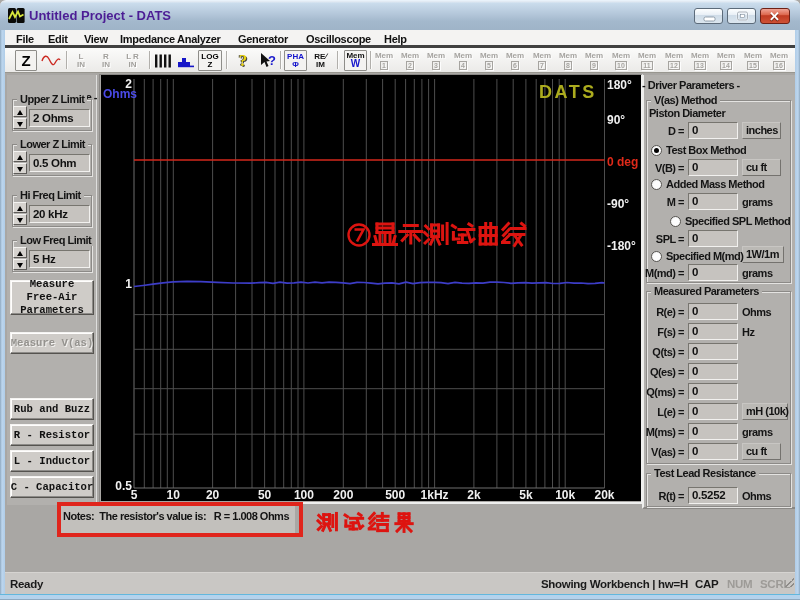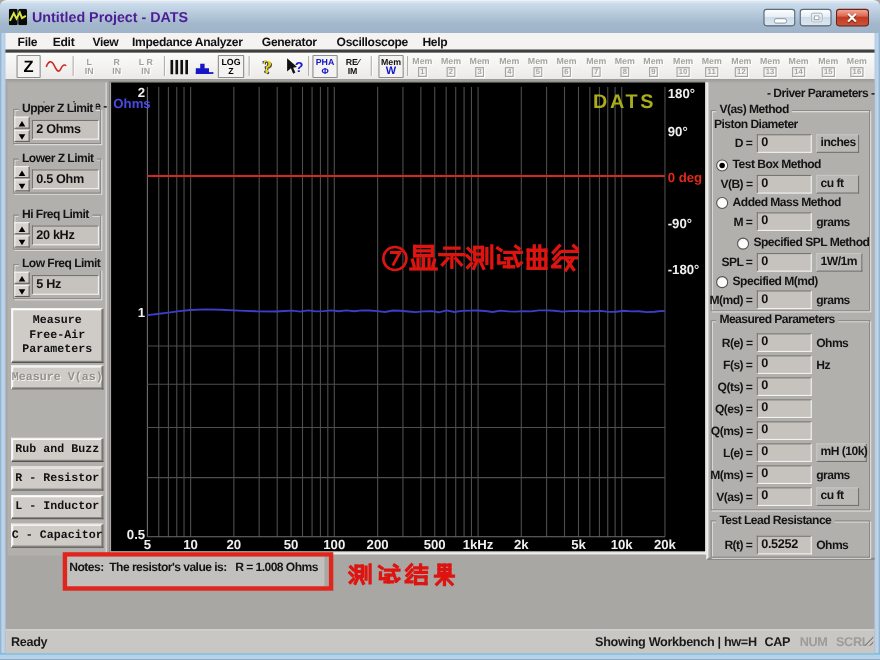--- a/index.html
+++ b/index.html
@@ -387,27 +387,27 @@
 <div class="gcap" style="left:17px;top:234px">Low Freq Limit</div>
     <div class="spin" style="left:13px;top:247px">
       <div class="sb">
         <span class="up"></span>
       </div>
       <div class="sb">
         <span class="dn"></span>
       </div>
     </div>
 <div class="fld" style="left:29px;top:250px;width:61px;height:18px;line-height:16px">5 Hz</div>
-    <div class="btn" style="left:10px;top:280px;width:84px;height:50px">Measure<br>Free-Air<br>Parameters</div>
+    <div class="btn" style="left:10px;top:280px;width:84px;height:35px">Measure<br>Free-Air<br>Parameters</div>
     <div class="btn dis" style="left:10px;top:332px;width:84px;height:22px">Measure V(as)</div>
     <div class="btn" style="left:10px;top:398px;width:84px;height:22px">Rub and Buzz</div>
     <div class="btn" style="left:10px;top:424px;width:84px;height:22px">R - Resistor</div>
     <div class="btn" style="left:10px;top:450px;width:84px;height:22px">L - Inductor</div>
     <div class="btn" style="left:10px;top:476px;width:84px;height:22px">C - Capacitor</div>
- <div class="pcap" style="left:642px;top:79px;width:153px;text-align:right">- Driver Parameters -</div>
+ <div class="pcap" style="left:642px;top:79px;width:153px;text-align:left">- Driver Parameters -</div>
     <div class="grp" style="left:646px;top:100px;width:145px;height:183px"></div>
 <div class="gcap" style="left:651px;top:94px">V(as) Method</div>
     <div class="lab" style="left:649px;top:107px">Piston Diameter</div>
     <div class="lab r" style="left:600px;top:125px;width:84px">D =</div>
     <div class="fld" style="left:688px;top:122px;width:50px;height:17px;line-height:15px">0</div>
     <div class="ubox" style="left:742px;top:122px;width:39px">inches</div>
     <div class="radio" style="left:651px;top:145px">
       <div class="rdot"></div>
     </div>
     <div class="lab" style="left:666px;top:144px">Test Box Method</div>
@@ -416,21 +416,21 @@
     <div class="ubox" style="left:742px;top:159px;width:39px">cu ft</div>
     <div class="radio" style="left:651px;top:179px"></div>
     <div class="lab" style="left:666px;top:178px">Added Mass Method</div>
     <div class="lab r" style="left:600px;top:196px;width:84px">M =</div>
     <div class="fld" style="left:688px;top:193px;width:50px;height:17px;line-height:15px">0</div>
     <div class="lab" style="left:742px;top:196px">grams</div>
     <div class="radio" style="left:670px;top:216px"></div>
     <div class="lab" style="left:685px;top:215px">Specified SPL Method</div>
     <div class="lab r" style="left:600px;top:233px;width:84px">SPL =</div>
     <div class="fld" style="left:688px;top:230px;width:50px;height:17px;line-height:15px">0</div>
-    <div class="ubox" style="left:742px;top:230px;width:42px">1W/1m</div>
+    <div class="ubox" style="left:742px;top:246px;width:42px">1W/1m</div>
     <div class="radio" style="left:651px;top:251px"></div>
     <div class="lab" style="left:666px;top:250px">Specified M(md)</div>
     <div class="lab r" style="left:600px;top:267px;width:84px">M(md) =</div>
     <div class="fld" style="left:688px;top:264px;width:50px;height:17px;line-height:15px">0</div>
     <div class="lab" style="left:742px;top:267px">grams</div>
     <div class="grp" style="left:646px;top:291px;width:145px;height:173px"></div>
 <div class="gcap" style="left:651px;top:285px">Measured Parameters</div>
     <div class="lab r" style="left:600px;top:306px;width:84px">R(e) =</div>
     <div class="fld" style="left:688px;top:303px;width:50px;height:17px;line-height:15px">0</div>
     <div class="lab" style="left:742px;top:306px">Ohms</div>

